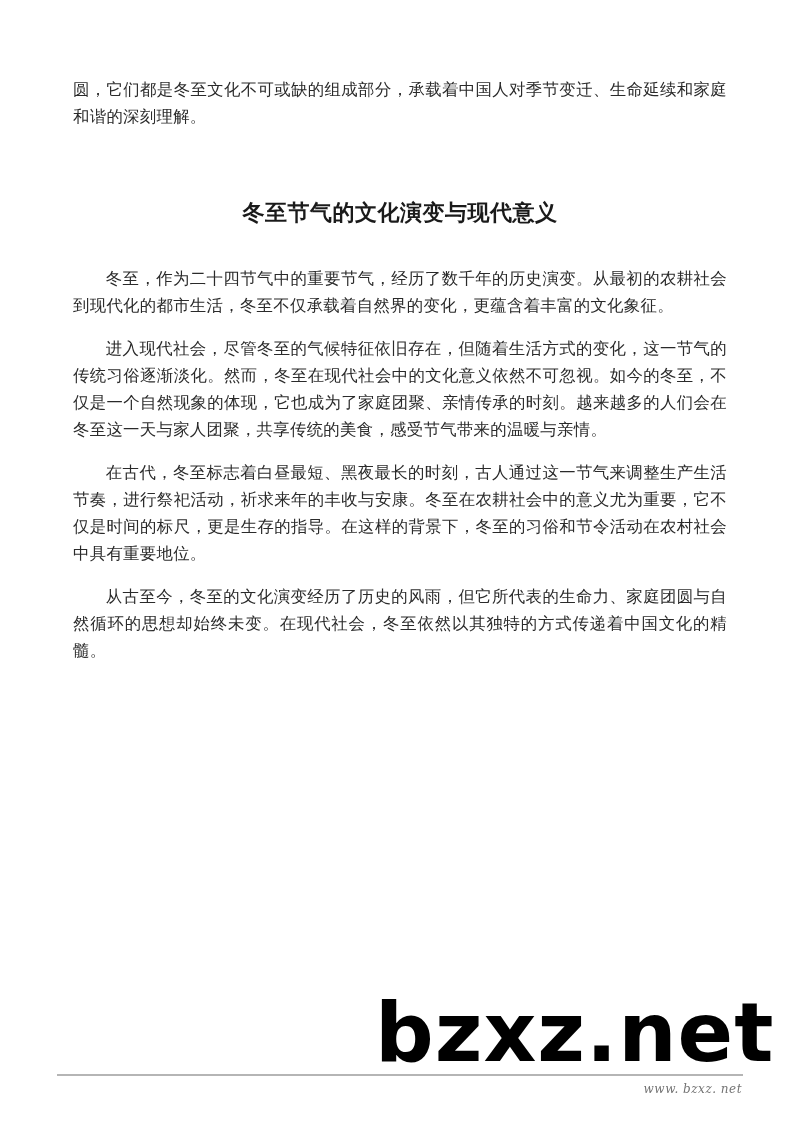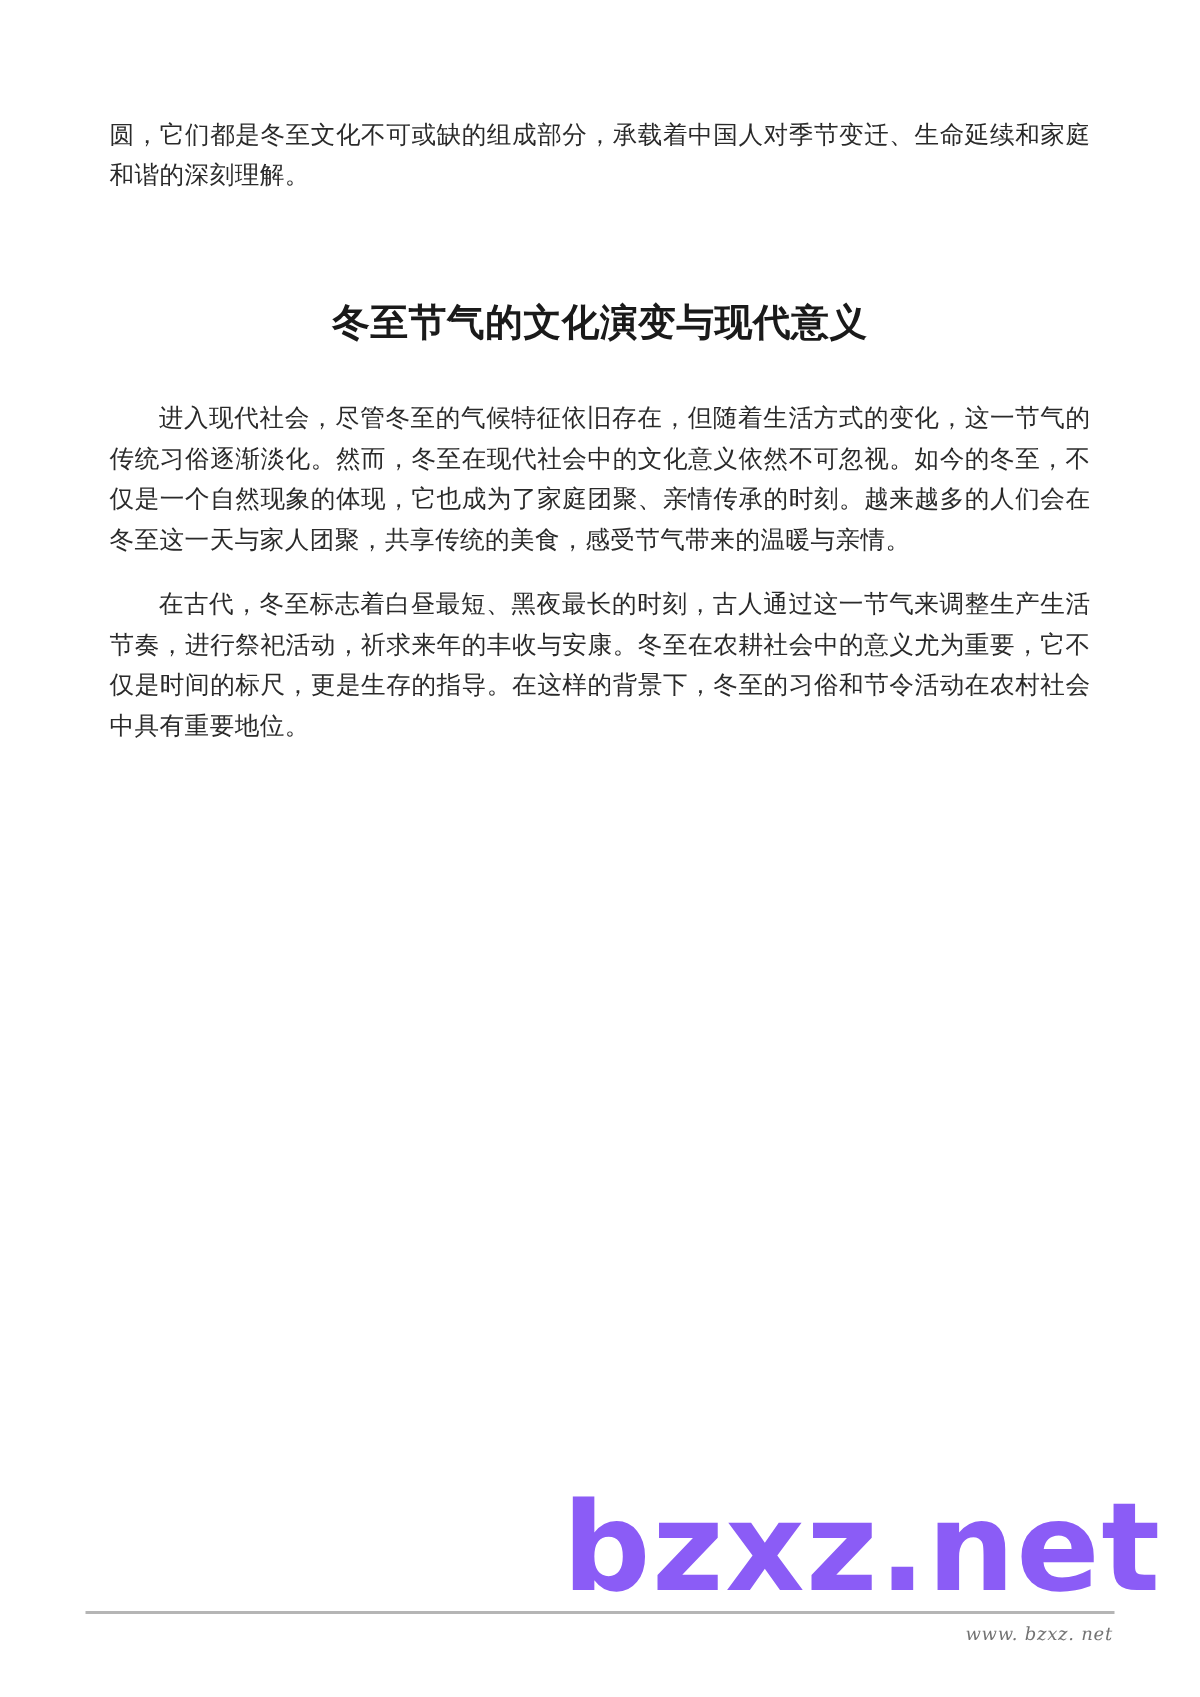--- a/index.html
+++ b/index.html
@@ -11,28 +11,28 @@
   .page { position:absolute; left:57px; top:0; width:686px; }
   .para {
     font-size:16.4px; line-height:27px; margin:16px; text-align:justify;
     letter-spacing:0.3px; word-break:break-all;
   }
   .para.indent { text-indent:2em; }
   .cont { position:absolute; top:60px; left:0; width:686px; }
   .title {
     position:absolute; top:198px; left:0; width:686px; text-align:center;
     font-family: "DejaVu Sans", "Liberation Sans", sans-serif;
-    font-weight:bold; font-size:25px; letter-spacing:0.5px; color:#1a1a1a; margin:0;
+    font-weight:bold; font-size:22px; letter-spacing:0.5px; color:#1a1a1a; margin:0;
   }
   .body { position:absolute; top:249px; left:0; width:686px; }
   .body .para { margin-bottom:6px; }
   .watermark {
     position:absolute; left:375px; top:985px;
     font-family: "DejaVu Sans", "Liberation Sans", sans-serif;
-    font-weight:bold; font-size:82px; letter-spacing:1px; color:#8b5cf6;
+    font-weight:bold; font-size:82px; letter-spacing:1px; color:#000000;
   }
   .footer-rule { position:absolute; left:57px; top:1074px; width:686px; height:2px; background:#b5b5b5; }
   .footer-url {
     position:absolute; right:58px; top:1082px;
     font-family: "DejaVu Serif", "Liberation Serif", serif; font-style:italic;
     font-size:12px; color:#737373; letter-spacing:0.5px;
   }
 </style>
 </head>
 <body>
@@ -40,19 +40,21 @@
 <div class="watermark">bzxz.net</div>
 
 <div class="page">
   <div class="cont">
     <p class="para">圆，它们都是冬至文化不可或缺的组成部分，承载着中国人对季节变迁、生命延续和家庭和谐的深刻理解。</p>
   </div>
 
   <h1 class="title">冬至节气的文化演变与现代意义</h1>
 
   <div class="body">
+    <p class="para indent">冬至，作为二十四节气中的重要节气，经历了数千年的历史演变。从最初的农耕社会到现代化的都市生活，冬至不仅承载着自然界的变化，更蕴含着丰富的文化象征。</p>
     <p class="para indent">进入现代社会，尽管冬至的气候特征依旧存在，但随着生活方式的变化，这一节气的传统习俗逐渐淡化。然而，冬至在现代社会中的文化意义依然不可忽视。如今的冬至，不仅是一个自然现象的体现，它也成为了家庭团聚、亲情传承的时刻。越来越多的人们会在冬至这一天与家人团聚，共享传统的美食，感受节气带来的温暖与亲情。</p>
     <p class="para indent">在古代，冬至标志着白昼最短、黑夜最长的时刻，古人通过这一节气来调整生产生活节奏，进行祭祀活动，祈求来年的丰收与安康。冬至在农耕社会中的意义尤为重要，它不仅是时间的标尺，更是生存的指导。在这样的背景下，冬至的习俗和节令活动在农村社会中具有重要地位。</p>
+    <p class="para indent">从古至今，冬至的文化演变经历了历史的风雨，但它所代表的生命力、家庭团圆与自然循环的思想却始终未变。在现代社会，冬至依然以其独特的方式传递着中国文化的精髓。</p>
   </div>
 </div>
 
 <div class="footer-rule"></div>
 <div class="footer-url">www. bzxz. net</div>
 
 </body></html>

